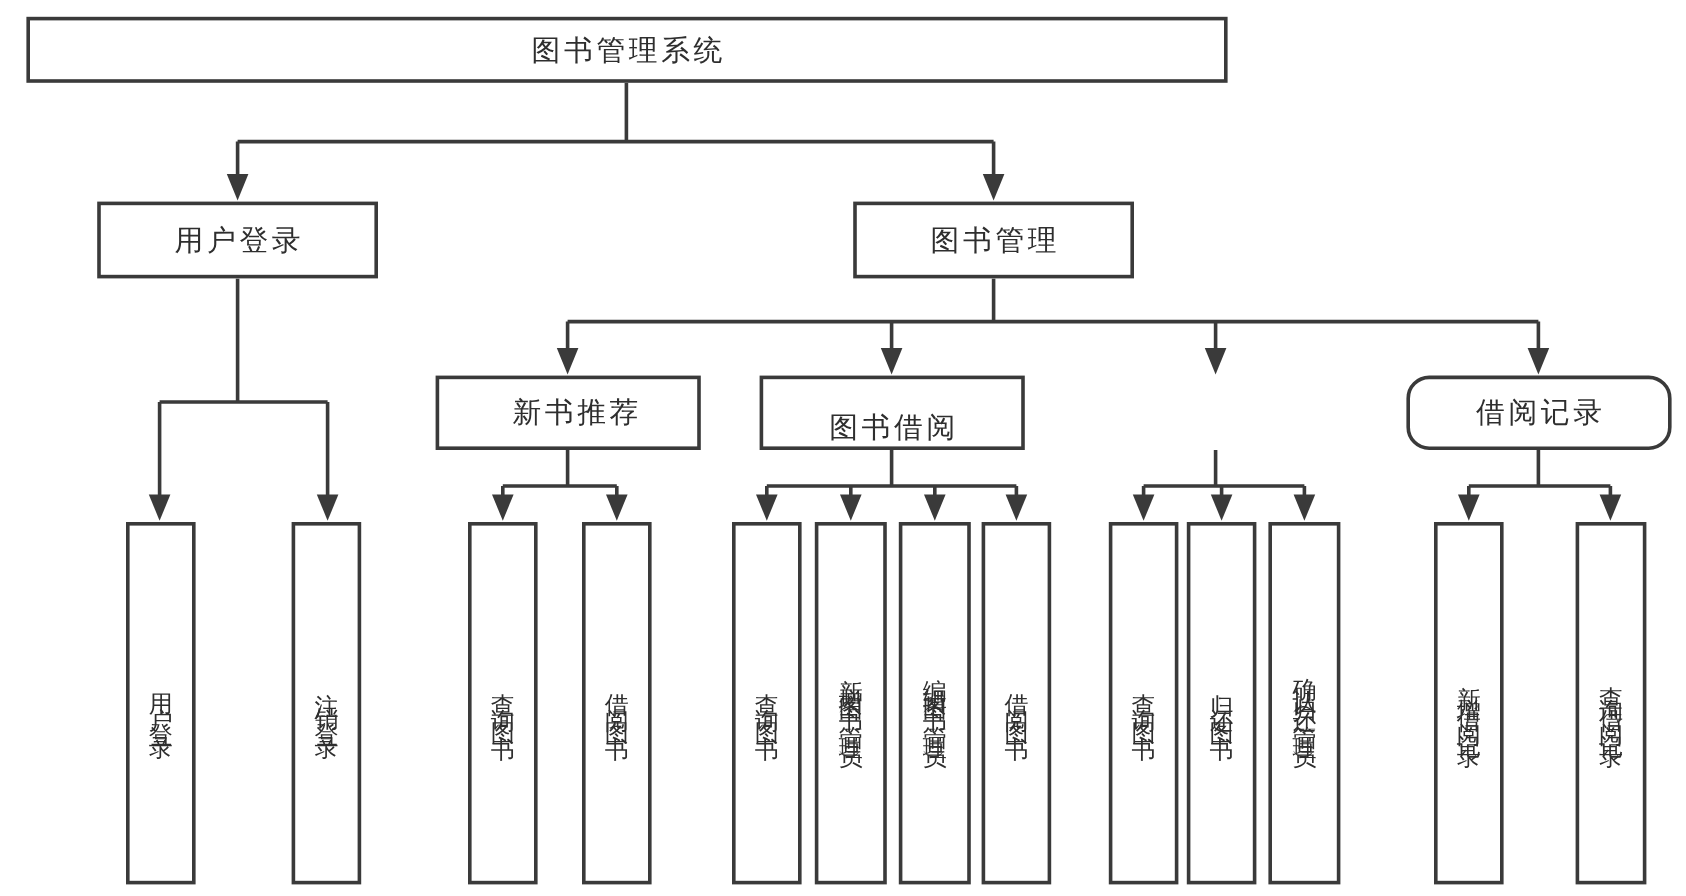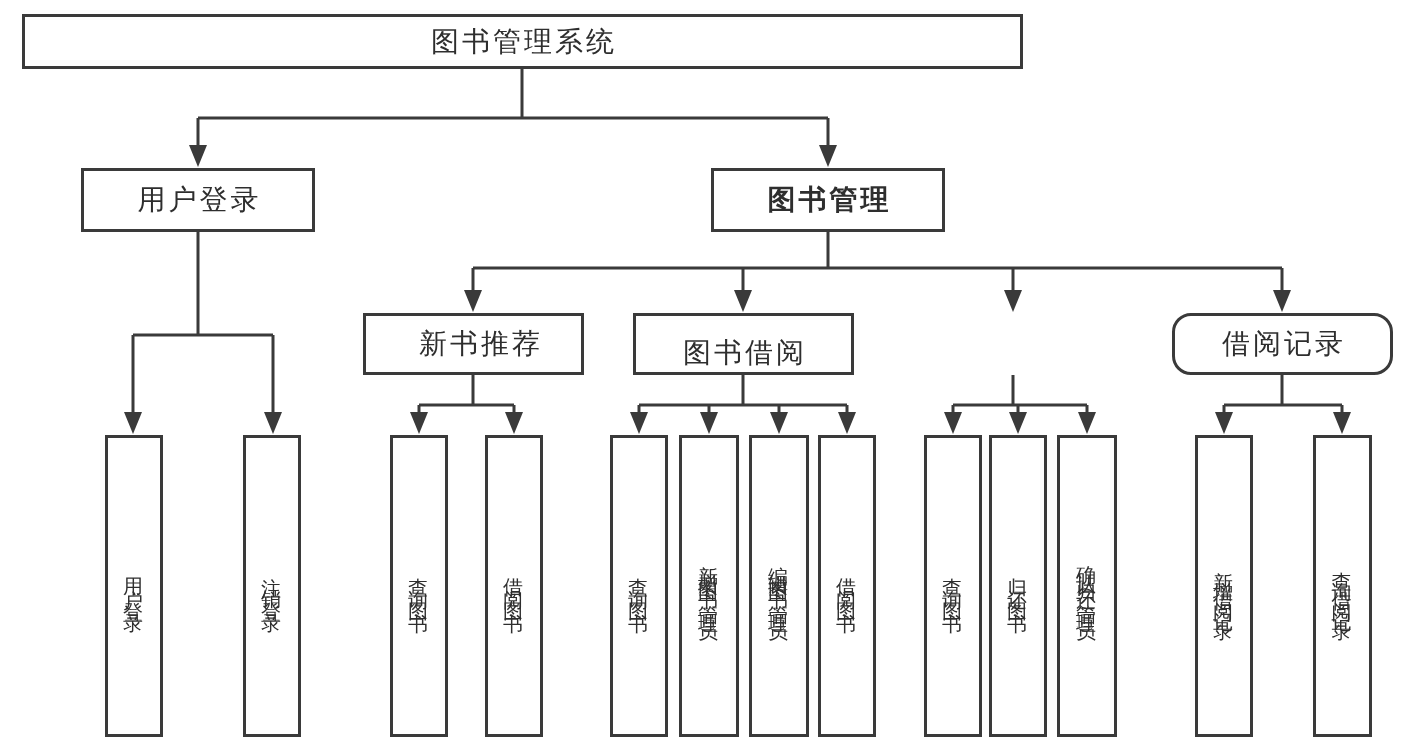--- a/index.html
+++ b/index.html
@@ -20,21 +20,21 @@
     position: absolute;
     box-sizing: border-box;
     background: #ffffff;
     border: 3px solid #3a3a3a;
     display: flex;
     align-items: center;
     justify-content: center;
     color: #2e2e2e;
   }
   .h-label {
-    font-size: 28px;
+    font-size: 24px;
     letter-spacing: 3px;
     text-indent: 3px;
     white-space: nowrap;
   }
   .v-label {
     writing-mode: vertical-rl;
     font-size: 20px;
     letter-spacing: 12px;
     white-space: nowrap;
   }
@@ -96,21 +96,21 @@
     </g>
   </svg>
 
   <div class="box" style="left:22px; top:14px; width:1001px; height:55px;">
     <span class="h-label">图书管理系统</span>
   </div>
 
   <div class="box" style="left:81px; top:168px; width:234px; height:64px;">
     <span class="h-label">用户登录</span>
   </div>
-  <div class="box" style="left:711px; top:168px; width:234px; height:64px;font-weight:bold;">
+  <div class="box" style="left:711px; top:168px; width:234px; height:64px;">
     <span class="h-label">图书管理</span>
   </div>
 
   <div class="box" style="left:363px; top:313px; width:221px; height:62px;padding-left:12px;">
     <span class="h-label">新书推荐</span>
   </div>
   <div class="box" style="left:633px; top:313px; width:221px; height:62px;align-items:flex-end;">
     <span class="h-label">图书借阅</span>
   </div>
   <div class="box" style="left:1172px; top:313px; width:221px; height:62px;border-radius:19px;">

